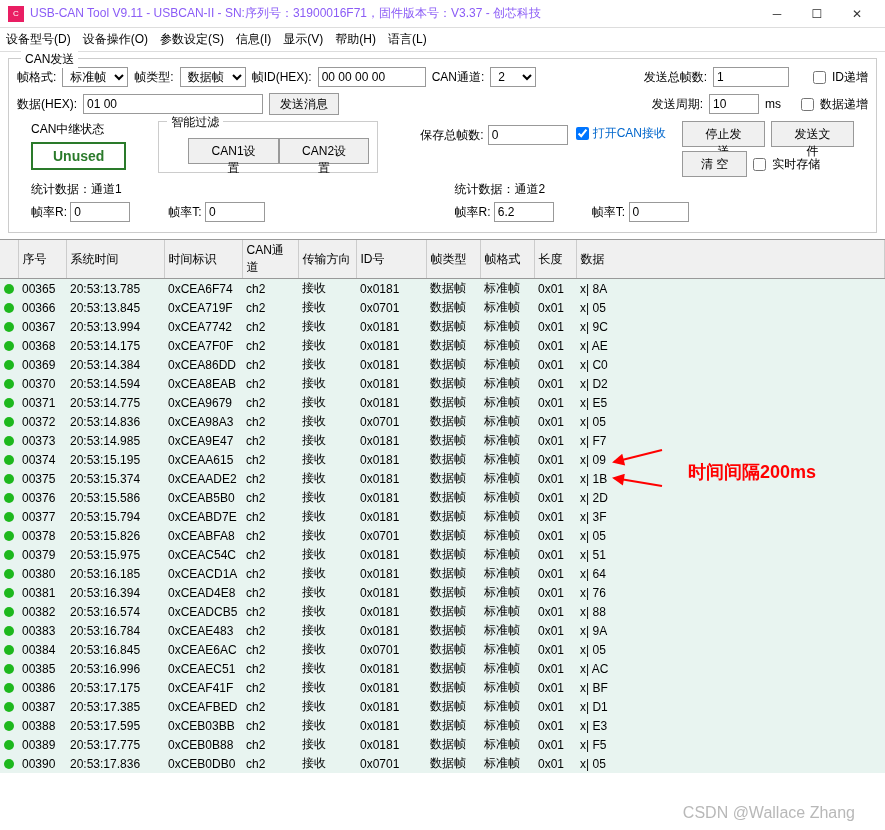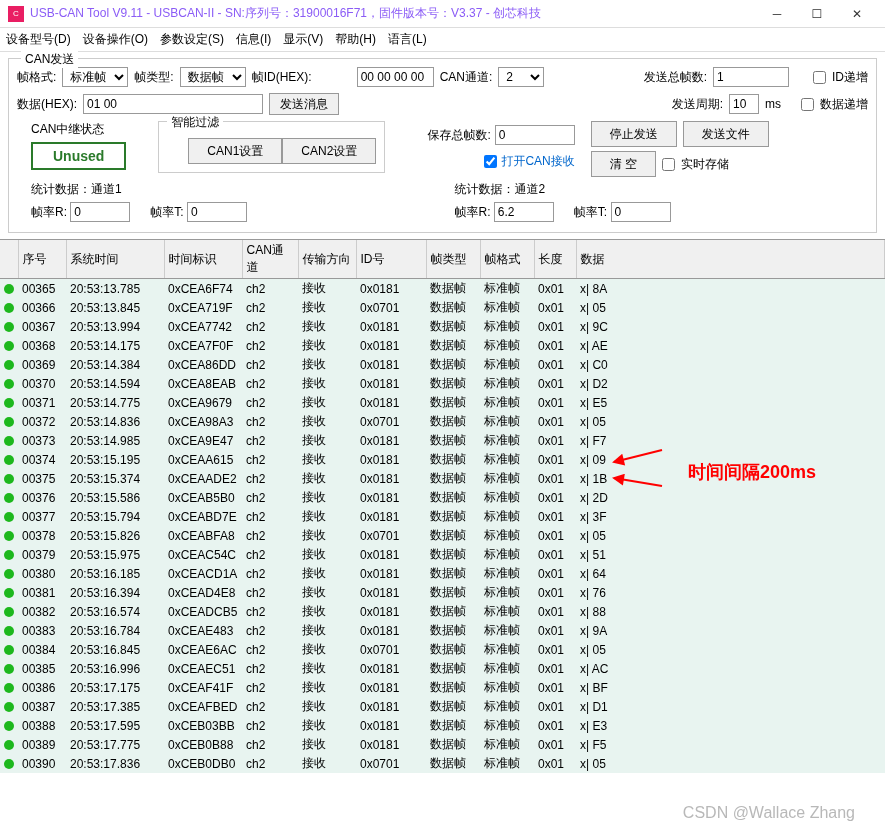--- a/index.html
+++ b/index.html
@@ -20,34 +20,34 @@
 input[type=checkbox] { vertical-align: middle; }
 .unused-box { border: 2px solid #2a7a2a; padding: 4px 20px; color: #2a7a2a; font-weight: bold; font-size: 14px; text-align:center; background:#fff; }
 .mid-row { display: flex; gap: 12px; padding: 0 14px; align-items: flex-start; margin-top: 2px; }
 .smart-filter { border: 1px solid #ccc; padding: 10px 8px 8px 8px; position: relative; }
 .smart-filter .legend { position: absolute; top: -8px; left: 8px; background: #fff; padding: 0 4px; }
 .right-col { display: flex; flex-direction: column; gap: 4px; align-items:flex-start; }
 .rightbtns { display: flex; gap: 6px; align-items: center; }
 .stat-row { display: flex; padding: 4px 14px; gap: 24px; align-items: center; }
 .stat-block { flex: 1; }
 .stat-block .head { margin-bottom: 4px; }
-.stat-block .inputs { display: flex; gap: 20px; align-items: center; }
+.stat-block .inputs { display: flex; gap: 38px; align-items: center; }
 .readonly { background: #f0f0f0; }
 .table-wrap { border-top: 1px solid #999; margin-top: 4px; position:relative; }
 table { border-collapse: collapse; width: 100%; table-layout: fixed; font-size: 12px; }
 thead th { background: #f0f0f0; border-right: 1px solid #ccc; border-bottom: 1px solid #999; text-align: left; padding: 2px 4px; font-weight: normal; }
 tbody td { padding: 1px 4px; white-space: nowrap; overflow: hidden; }
 tbody tr { background: #e8f4f0; height: 19px; }
 .dot { width: 10px; height: 10px; border-radius: 50%; background: #1db81d; display: inline-block; vertical-align: middle; }
 .annotation { position: absolute; color: #ff0000; font-size: 18px; font-weight: bold; }
 .arrow { position: absolute; pointer-events: none; }
 .arrow svg { overflow: visible; }
 .watermark { position: absolute; right: 30px; bottom: 8px; color: rgba(160,160,160,0.75); font-size: 16px; pointer-events: none; }
 .spacer { flex: 1; }
-.mid-center { display:flex; flex-direction:column; gap:8px; align-items:flex-end; padding-top:4px;}
+.mid-center { display:flex; gap:8px; align-items:flex-start; padding-top:4px;}
 </style>
 </head>
 <body>
 
 <div class="titlebar">
   <div class="logo">C</div>
   <div class="title">USB-CAN Tool V9.11 - USBCAN-II - SN:序列号：31900016F71，固件版本号：V3.37 - 创芯科技</div>
   <div class="winbtn">─</div>
   <div class="winbtn">☐</div>
   <div class="winbtn">✕</div>
@@ -64,37 +64,37 @@
 </div>
 
 <div class="groupbox">
   <div class="legend">CAN发送</div>
   <div class="row">
     <span class="label">帧格式:</span>
     <select style="width:66px"><option>标准帧</option></select>
     <span class="label">帧类型:</span>
     <select style="width:66px"><option>数据帧</option></select>
     <span class="label">帧ID(HEX):</span>
-    <input type="text" style="width: 77px; margin-left: 39px;" value="00 00 00 00">
+    <input type="text" style="width: 108px;" value="00 00 00 00">
     <span class="label">CAN通道:</span>
     <select style="width:46px"><option>2</option></select>
     <span class="spacer"></span>
     <span class="label">发送总帧数:</span>
     <input type="text" style="width: 76px;" value="1">
     <span style="width:12px"></span>
     <input type="checkbox" style="">
     <span class="label">ID递增</span>
   </div>
   <div class="row">
     <span class="label">数据(HEX):</span>
     <input type="text" style="width: 180px;" value="01 00">
     <button>发送消息</button>
     <span class="spacer"></span>
     <span class="label">发送周期:</span>
-    <input type="text" style="width: 30px;" value="10">
+    <input type="text" style="width: 50px;" value="10">
     <span class="label">ms</span>
     <span style="width:8px"></span>
     <input type="checkbox" style="">
     <span class="label">数据递增</span>
   </div>
 
   <div class="mid-row">
     <div>
       <div style="margin-bottom:4px">CAN中继状态</div>
       <div class="unused-box">Unused</div>

